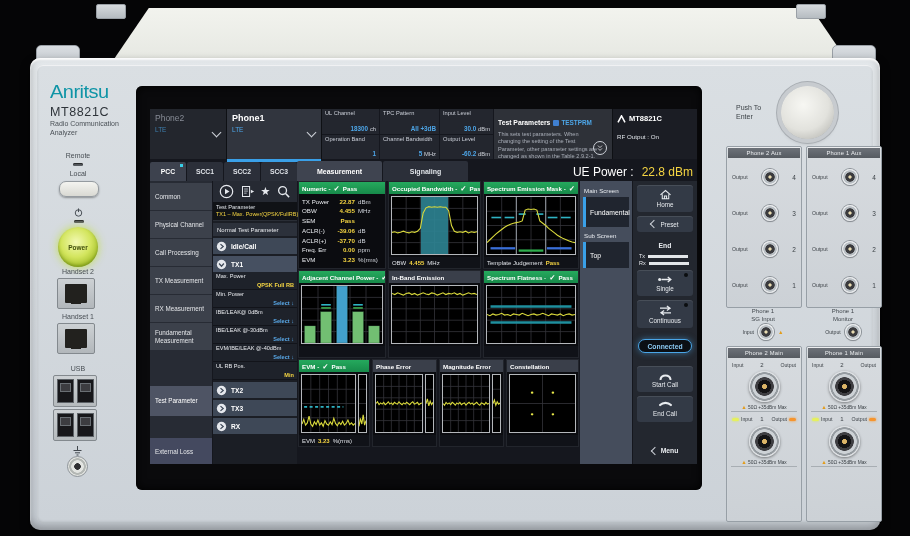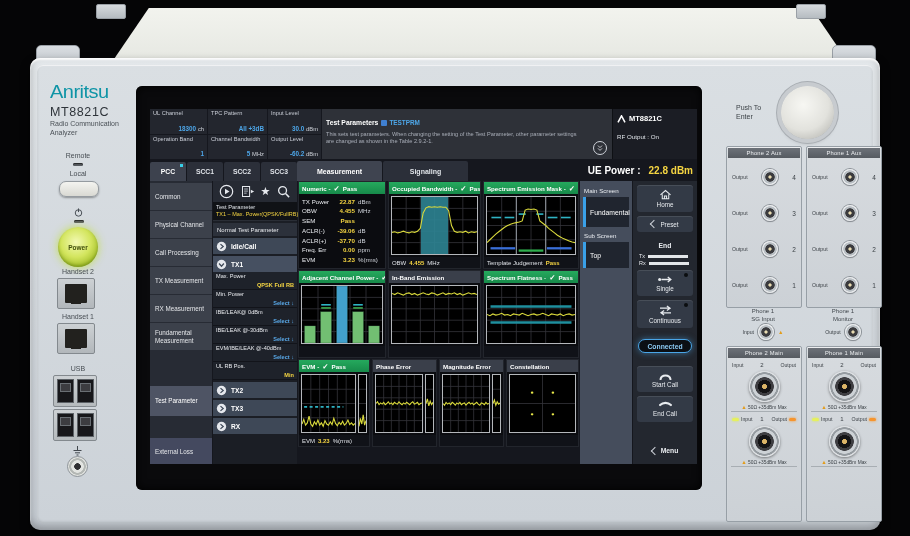--- a/index.html
+++ b/index.html
@@ -114,21 +114,21 @@
   
   .tabrow{position:absolute;left:0;top:50px;right:0;height:22px;}
   .cctab{position:absolute;top:3px;width:36px;height:19px;background:#2b2f39;color:#dfe3e8;
          font-size:6.8px;font-weight:bold;display:flex;align-items:center;justify-content:center;
          border-radius:2px 2px 0 0;}
   .cctab.active{background:#3d424e;color:#fff;}
   .bluedot{position:absolute;top:2px;right:3px;width:3px;height:3px;background:#38d0e8;}
   .vtab{position:absolute;top:2px;height:20px;background:#2b2f39;color:#dfe3e8;font-size:7px;font-weight:bold;
         display:flex;align-items:center;justify-content:center;border-radius:2px 2px 0 0;}
   .vtab.active{background:#3f4450;color:#fff;}
-  .uep{position:absolute;right:4px;top:6px;font-size:10px;font-weight:bold;color:#fff;}
+  .uep{position:absolute;right:4px;top:6px;font-size:12px;font-weight:normal;color:#fff;}
   .uep .v{color:#f5d542;margin-left:8px;}
 
   
   .sbody{position:absolute;left:0;top:72px;right:0;bottom:0;display:flex;}
   .sb{width:62px;background:#272b34;padding-top:2px;margin-right:1px;}
   .sbi{background:#3c414b;margin:0 0 1px 0;min-height:23px;color:#e4e6e9;font-size:6.3px;
        display:flex;align-items:center;padding:2px 2px 2px 5px;line-height:1.2;}
   .sbi.sel{background:#4e5464;color:#fff;}
   .sbi.alt{background:#44495f;}
   .col2{width:84px;background:#1b1e25;margin-right:1px;}
@@ -363,20 +363,30 @@
           </span>
       </div>
       <div class="nconn"></div>
       <div class="warnrow"><span class="wtri">▲</span> <span>50Ω +35dBm Max</span></div>
     </div>
 
     <div class="bezel" style="left:106px;top:28px;">
       <div class="screen">
 
         <div class="hdr">
+          <div class="ph" style="width:66px;">
+            <div class="pname">Phone2</div>
+            <div class="psys">LTE</div>
+            <span class="chev"></span>
+          </div>
+          <div class="ph active" style="width:84px;">
+            <div class="pname">Phone1</div>
+            <div class="psys">LTE</div>
+            <span class="chev"></span>
+          </div>
           <div class="pgrid">
             <div class="pcell">
               <span class="pl">UL Channel</span>
               <span class="pv"><span>18300</span> <span class="un">ch</span></span>
             </div>
             <div class="pcell">
               <span class="pl">TPC Pattern</span>
               <span class="pv"><span>All +3dB</span></span>
             </div>
             <div class="pcell">

